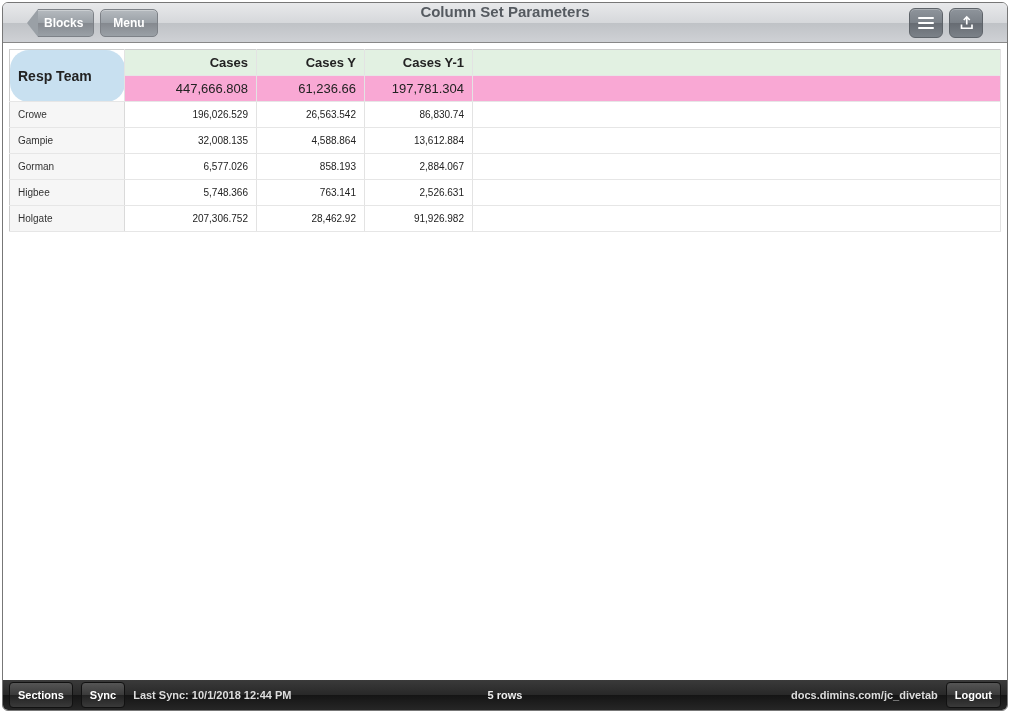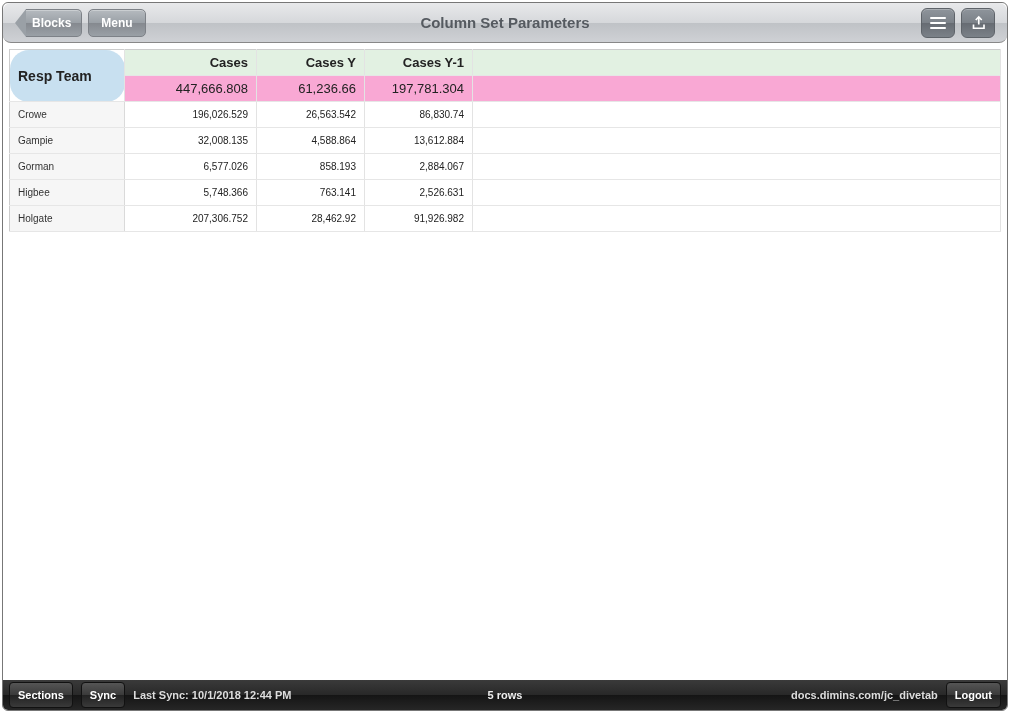--- a/index.html
+++ b/index.html
@@ -21,24 +21,22 @@
     display: flex;
     flex-direction: column;
     background: #fff;
   }
   
   .header {
     height: 40px;
     background: linear-gradient(to bottom, #e8e9eb 0%, #d6d8db 50%, #bfc2c6 51%, #cfd1d5 100%);
     border-bottom: 1px solid #888;
     display: flex;
-    align-items: center;
-    padding: 0 12px;
+    padding: 0 24px;
     position: relative;
-    border-radius: 8px;
   }
   .header .left { display:flex; align-items:center; gap:6px; }
   .header .right { display:flex; align-items:center; gap:6px; margin-left:auto; }
   .header .title {
     position:absolute;
     left:0; right:0;
     text-align:center;
     font-weight:bold;
     color:#555a60;
     font-size:15px;

